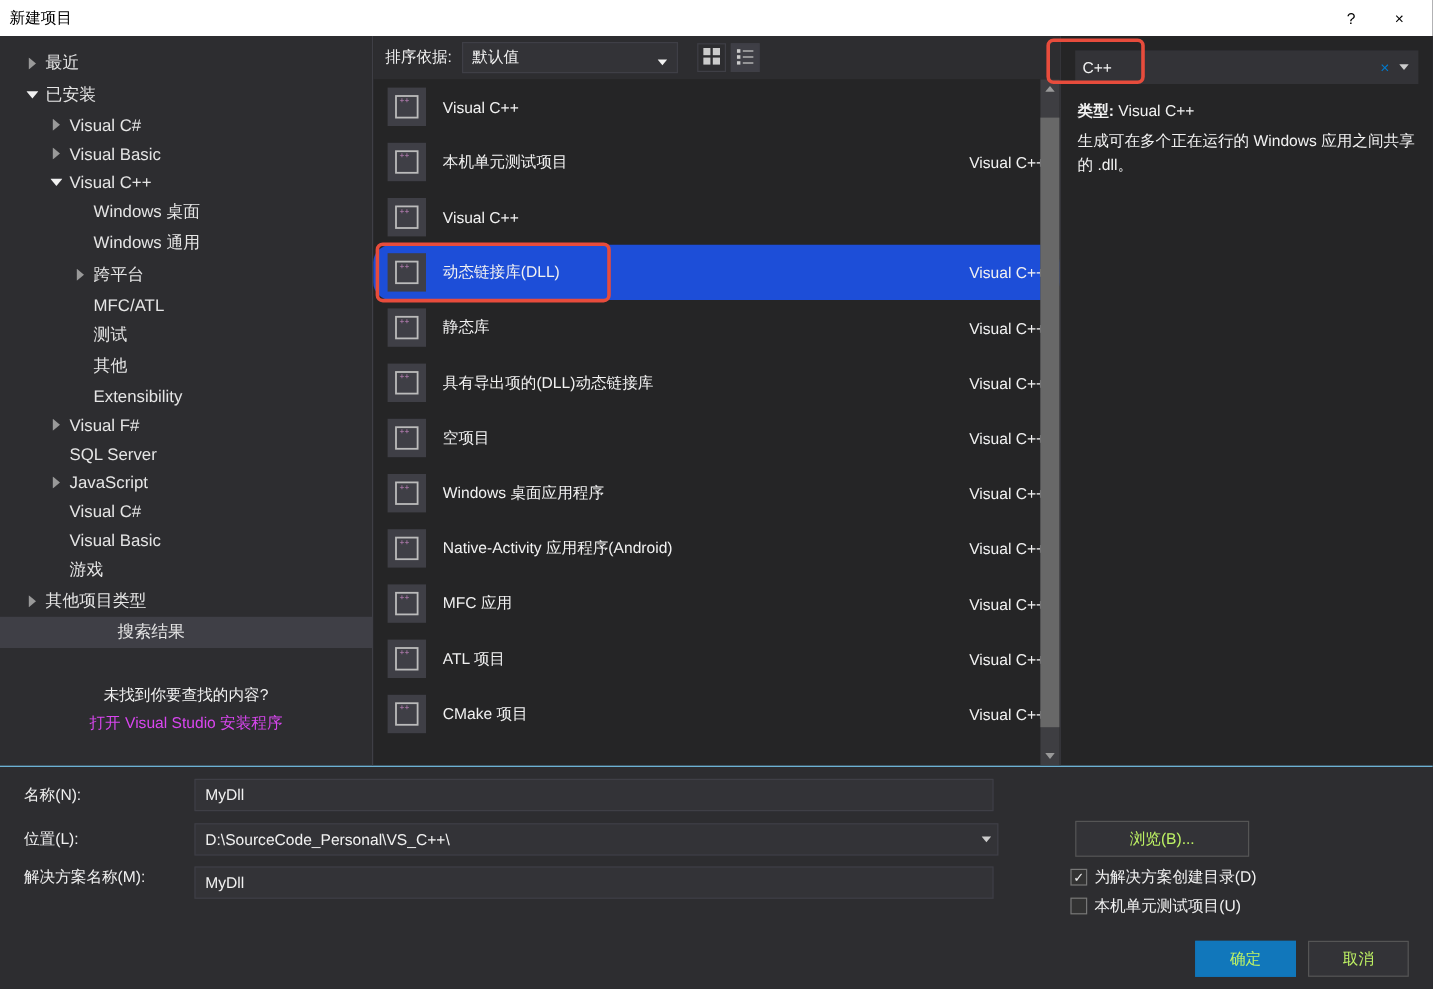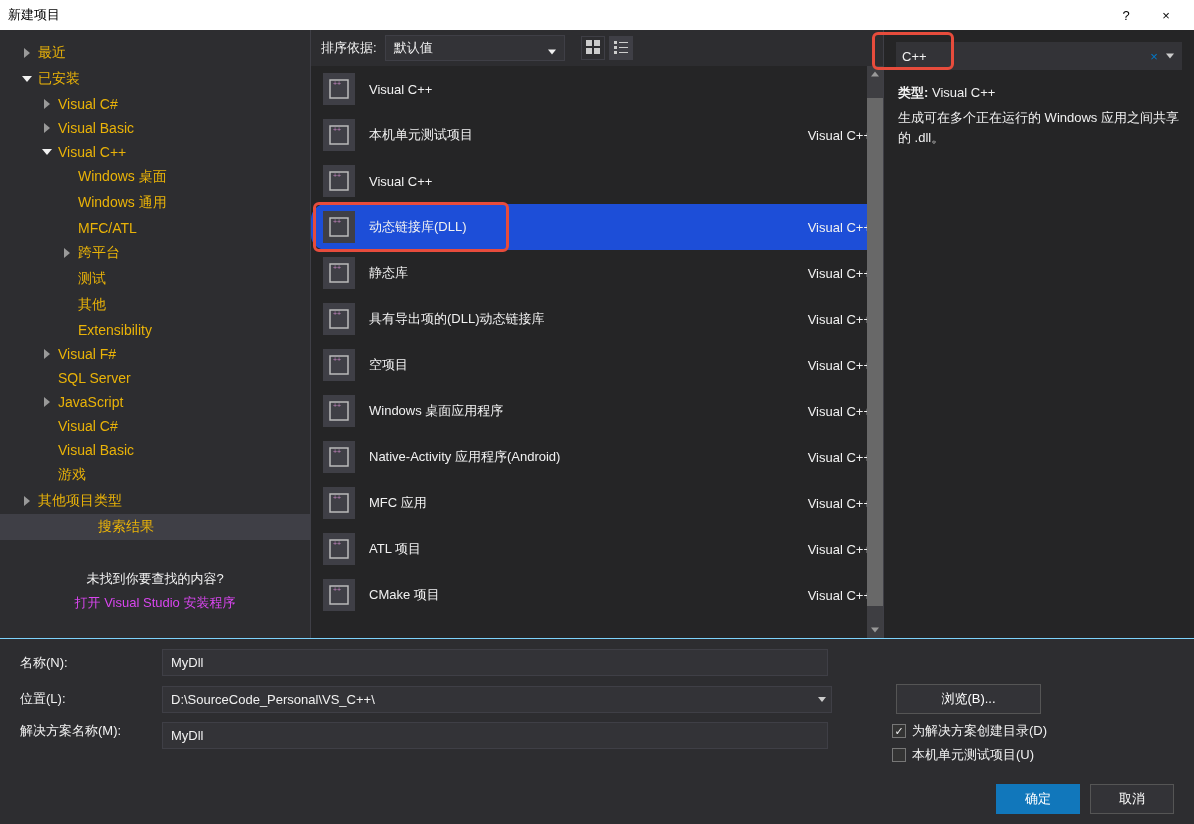--- a/index.html
+++ b/index.html
@@ -9,21 +9,21 @@
 
 .titlebar { height: 30px; background: #fff; display: flex; align-items: center; padding: 0 8px; color: #000; }
 .titlebar-title { flex: 1; font-size: 13px; }
 .titlebar-btn { width: 40px; height: 30px; display: flex; align-items: center; justify-content: center; cursor: pointer; }
 
 
 .body-row { flex: 1; display: flex; overflow: hidden; }
 
 
 .sidebar { width: 310px; background: #2d2d30; padding: 10px 0; overflow-y: auto; position: relative; }
-.tree-item { display: flex; align-items: center; padding: 4px 0; cursor: pointer; font-size: 14px; color: #eab308; }
+.tree-item { display: flex; align-items: center; padding: 4px 0; cursor: pointer; font-size: 14px; color: #e5e5e5; }
 .tree-arrow { width: 14px; height: 14px; margin-right: 4px; display: inline-flex; align-items: center; justify-content: center; }
 .tree-arrow svg { width: 10px; height: 10px; }
 .indent-0 { padding-left: 20px; }
 .indent-1 { padding-left: 40px; }
 .indent-2 { padding-left: 60px; }
 .sidebar-help { text-align: center; margin-top: 30px; color: #f1f1f1; font-size: 13px; }
 .sidebar-link { text-align: center; margin-top: 6px; }
 .sidebar-link span { color: #d946ef; cursor: pointer; }
 .tree-item.selected { background: #3f3f46; gap: 40px; }
 
@@ -61,21 +61,21 @@
 .desc-text { line-height: 1.5; }
 
 
 .bottom { background: #2d2d30; padding: 10px 20px; border-top: 1px solid #7dd3fc; }
 .form-row { display: flex; align-items: center; margin-bottom: 8px; gap: 12px; }
 .form-label { width: 130px; font-size: 13px; }
 .form-input { background: #333337; border: 1px solid #3f3f46; padding: 5px 8px; color: #f1f1f1; font-size: 13px; outline: none; }
 .name-input { width: 666px; }
 .loc-wrap { position: relative; width: 670px; }
 .loc-dd { position: absolute; right: 6px; top: 50%; transform: translateY(-50%); }
-.btn { background: #333337; border: 1px solid #555; padding: 5px 16px; color: #ffffff; cursor: pointer; font-size: 13px; }
+.btn { background: #333337; border: 1px solid #555; padding: 5px 16px; color: #bef264; cursor: pointer; font-size: 13px; }
 .checkbox-row { display: flex; align-items: center; gap: 6px; margin-bottom: 6px; }
 .checkbox { width: 14px; height: 14px; border: 1px solid #777; background: #333; display: inline-flex; align-items: center; justify-content: center; }
 .checkbox.checked::after { content: "✓"; color: #f1f1f1; font-size: 11px; }
 .buttons { display: flex; justify-content: flex-end; gap: 10px; margin-top: 14px; }
 .btn-primary { background: #1177bb; border-color: #1177bb; padding: 5px 28px; }
 </style>
 </head>
 <body>
 
 <div class="window">
@@ -135,30 +135,30 @@
         </div>
       <div class="tree-item indent-2">
           <span class="tree-arrow"></span>
           <span>Windows 桌面</span>
         </div>
       <div class="tree-item indent-2">
           <span class="tree-arrow"></span>
           <span>Windows 通用</span>
         </div>
       <div class="tree-item indent-2">
+          <span class="tree-arrow">
+            <svg viewBox="0 0 10 10">
+              <path d="M2 0 L8 5 L2 10 Z" fill="#999"></path>
+            </svg>
+          </span>
+          <span>跨平台</span>
+        </div>
+      <div class="tree-item indent-2">
           <span class="tree-arrow"></span>
           <span>MFC/ATL</span>
-        </div>
-      <div class="tree-item indent-2">
-          <span class="tree-arrow">
-            <svg viewBox="0 0 10 10">
-              <path d="M2 0 L8 5 L2 10 Z" fill="#999"></path>
-            </svg>
-          </span>
-          <span>跨平台</span>
         </div>
       <div class="tree-item indent-2">
           <span class="tree-arrow"></span>
           <span>测试</span>
         </div>
       <div class="tree-item indent-2">
           <span class="tree-arrow"></span>
           <span>其他</span>
         </div>
       <div class="tree-item indent-2">

